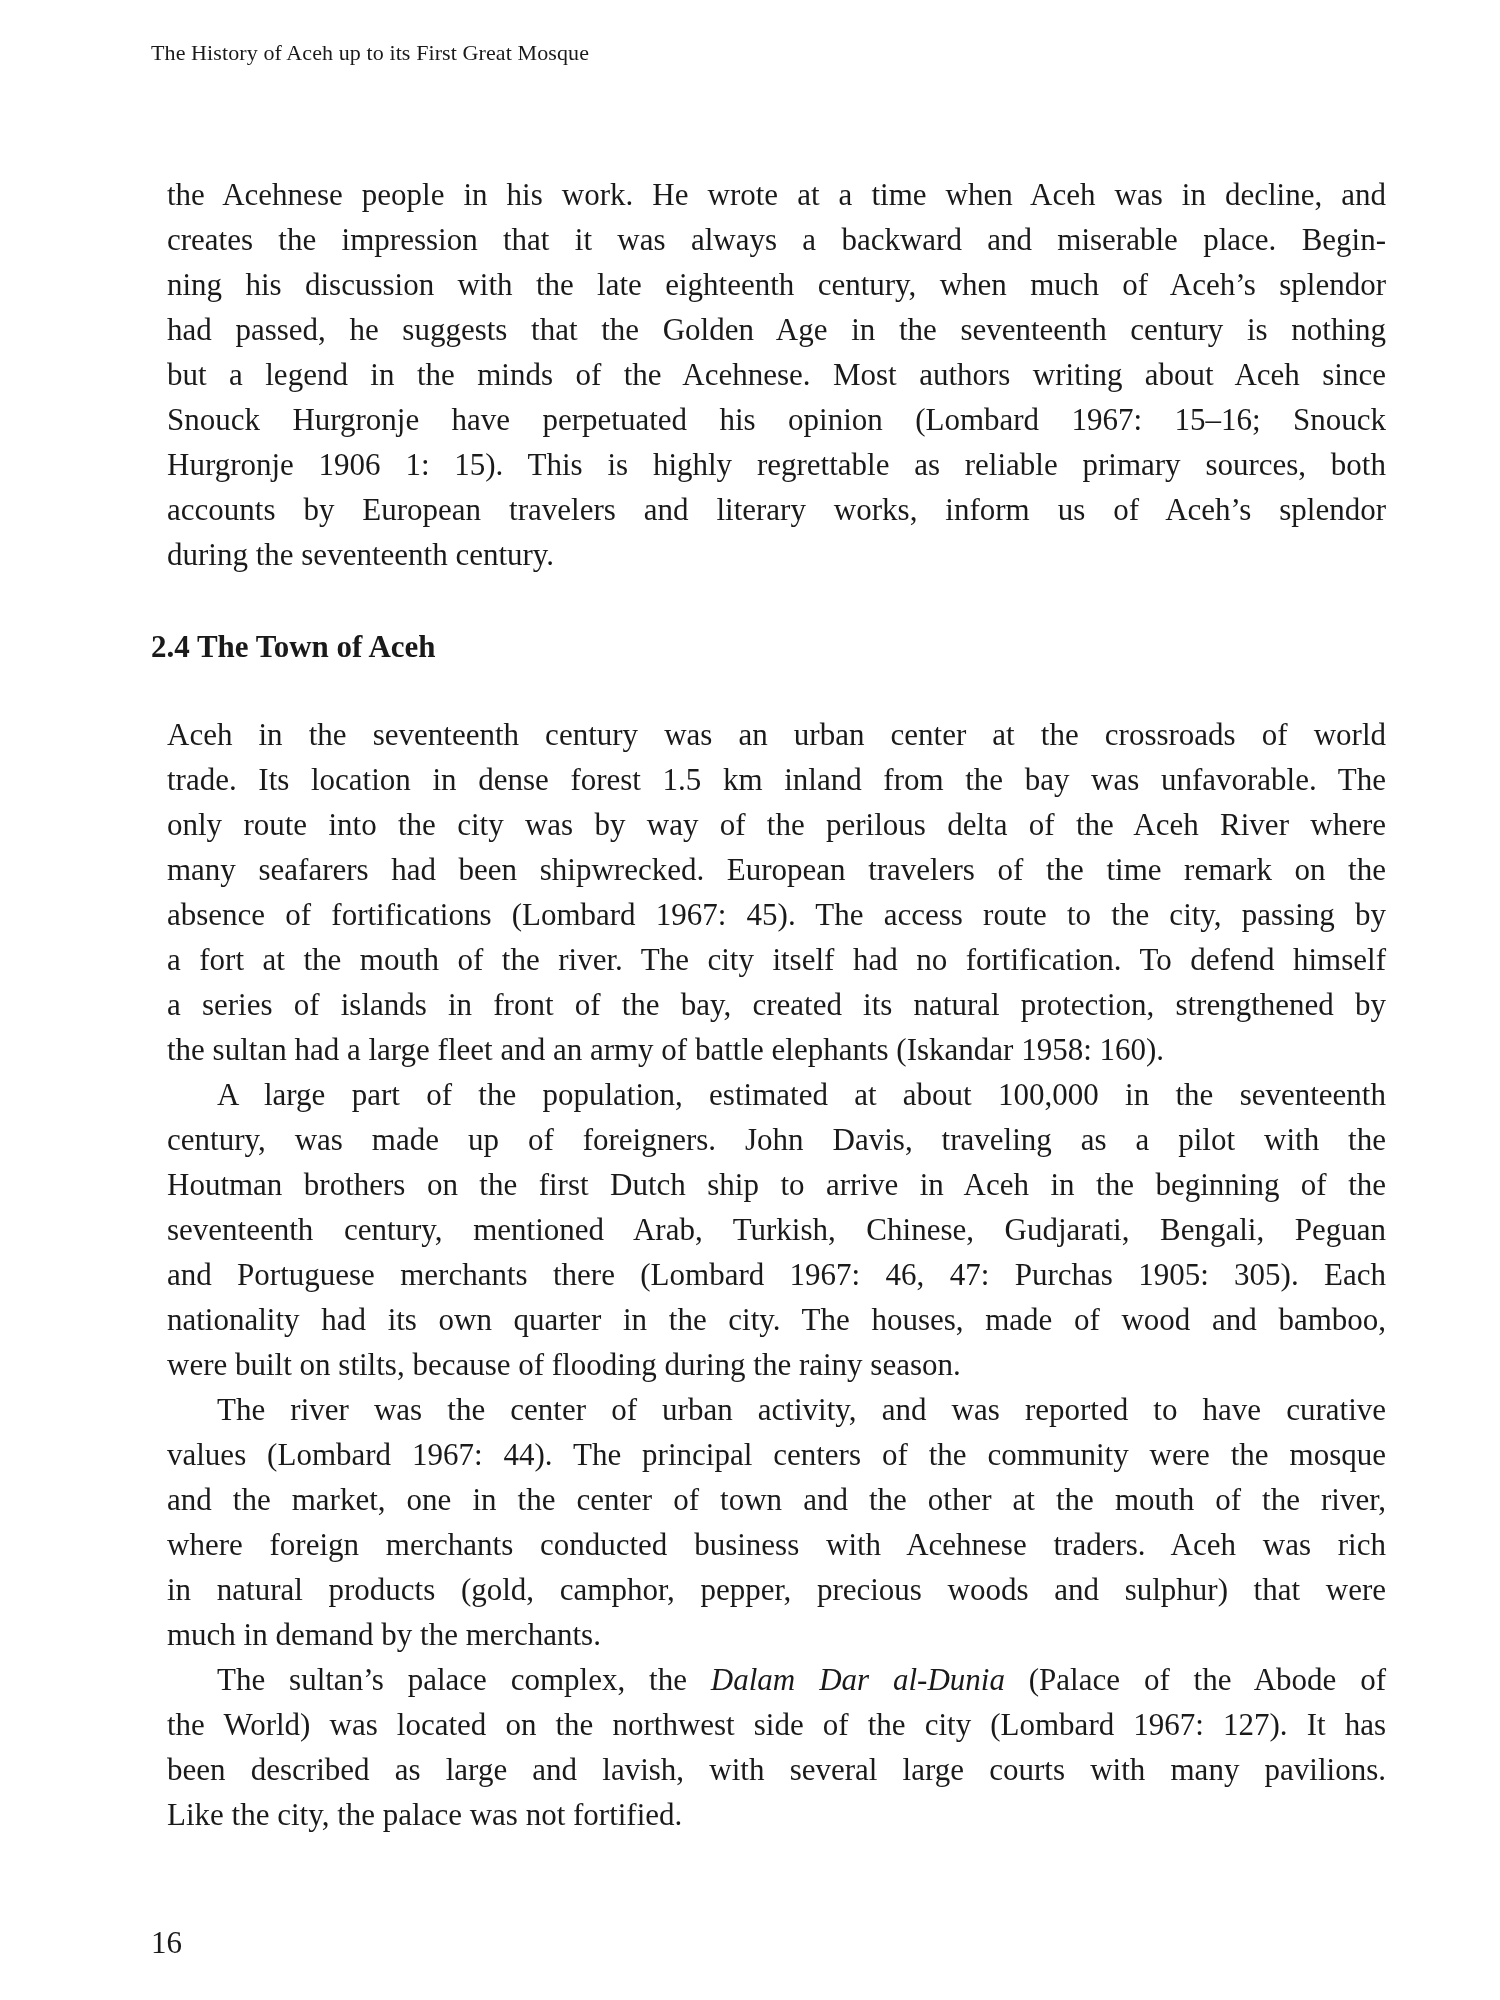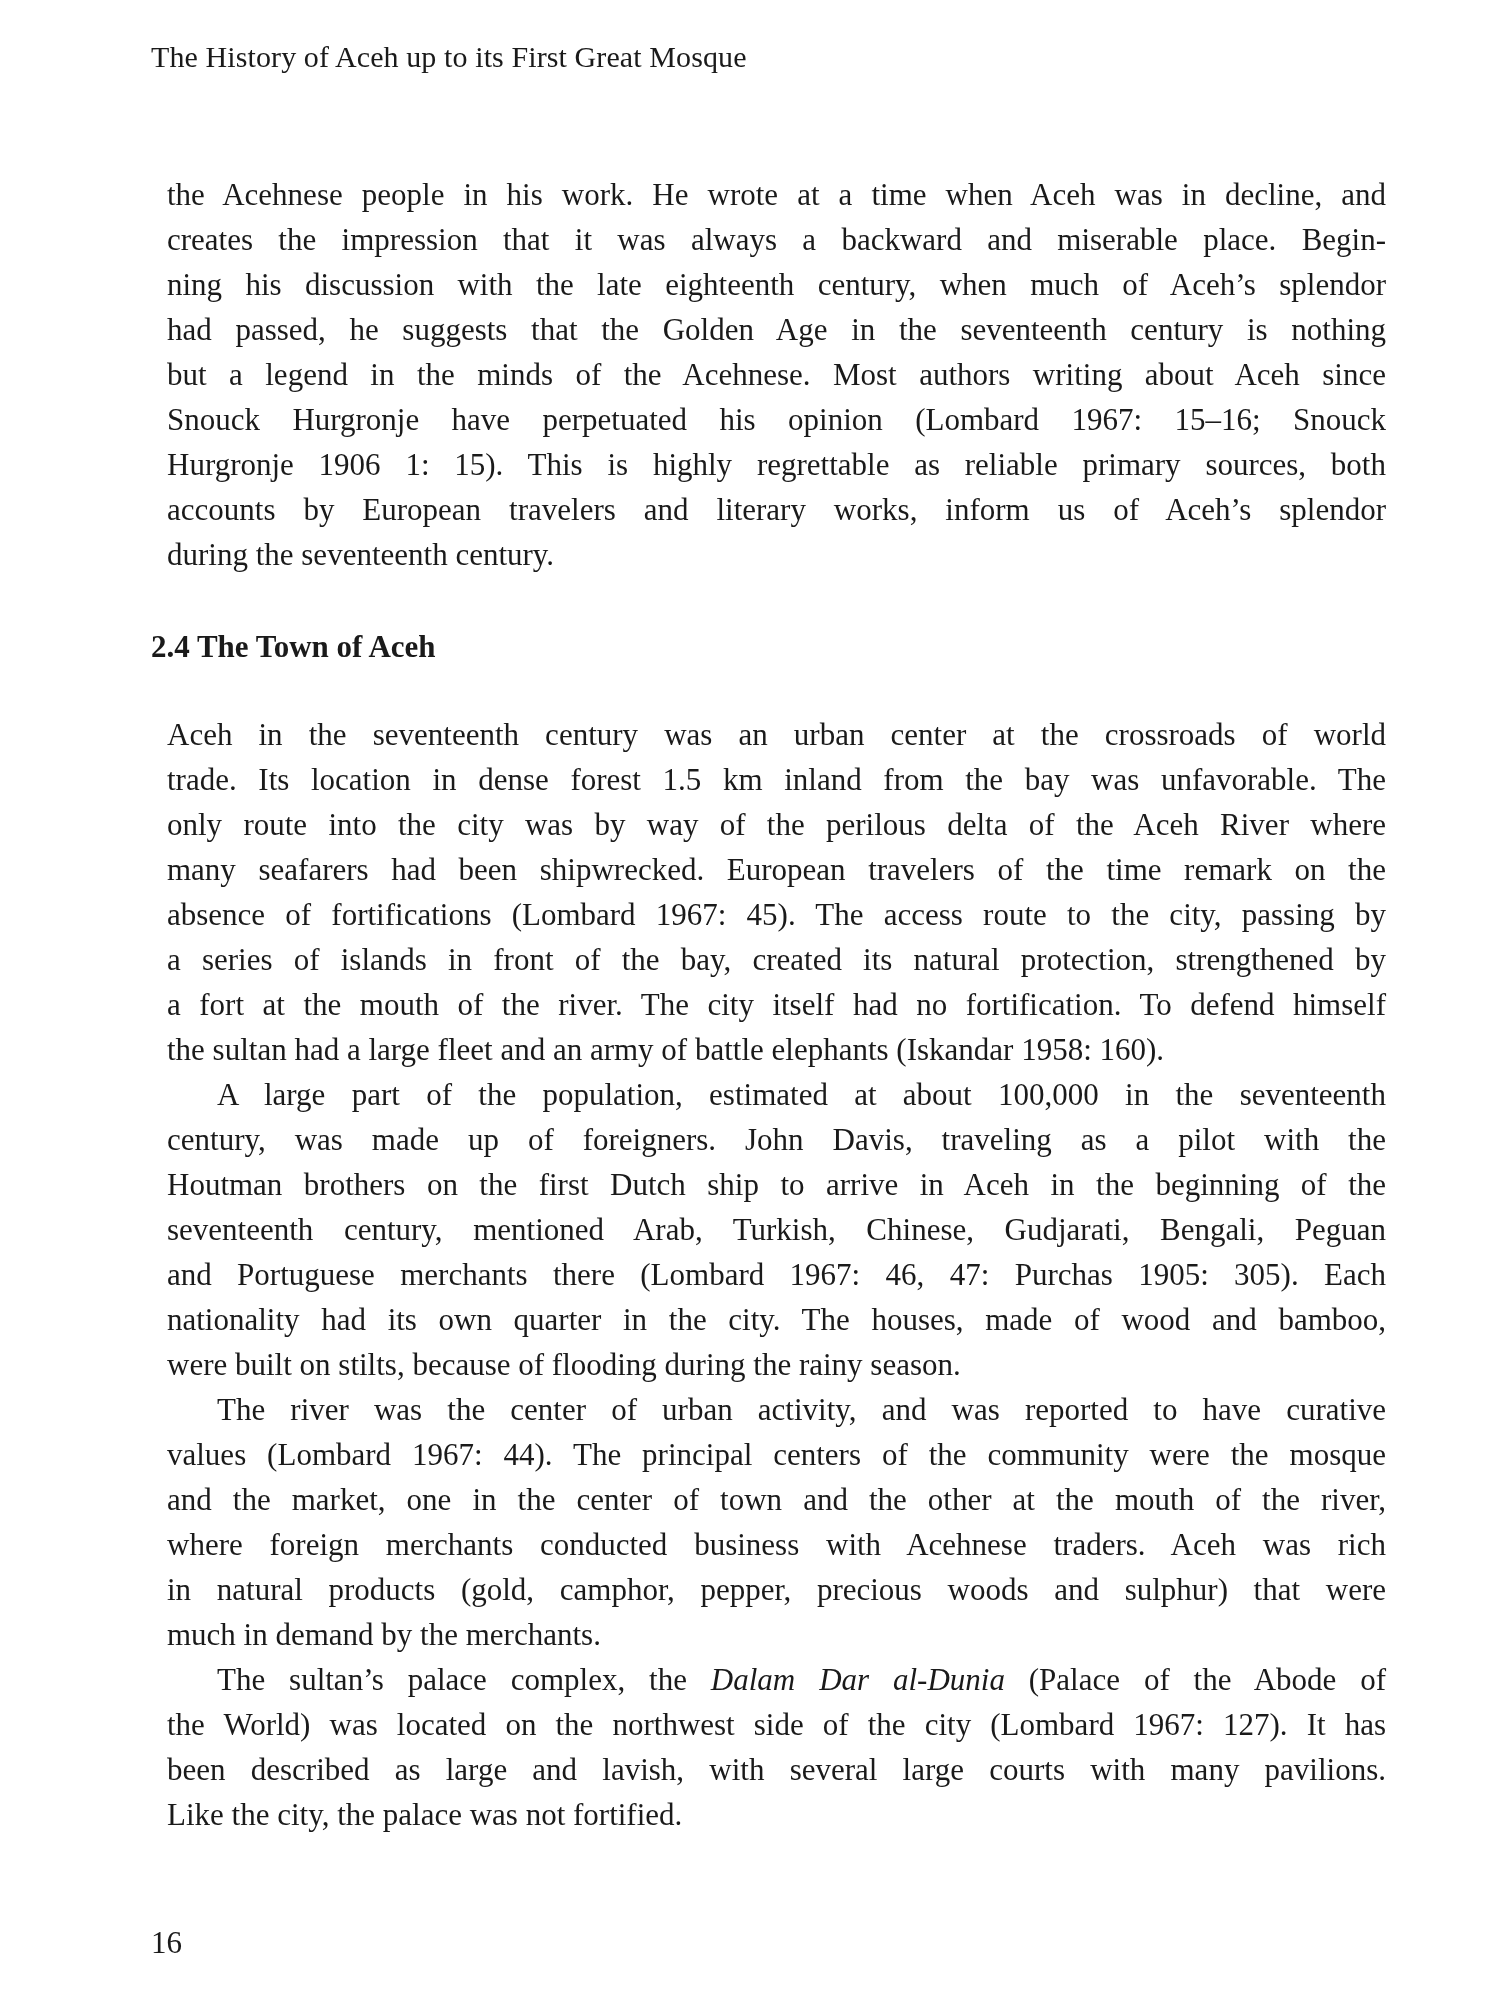--- a/index.html
+++ b/index.html
@@ -1,18 +1,18 @@
 <!DOCTYPE html>
 <html><head>
 <meta charset="utf-8">
 <style>
   html, body { margin:0; padding:0; background:#ffffff; }
   body { width:1500px; height:2000px; position:relative; overflow:hidden;
          font-family:"Liberation Serif","DejaVu Serif",serif; color:#1a1a1a; }
-  .running-head { position:absolute; left:151px; top:40px; font-size:30px; letter-spacing:0.1px;text-align:right; }
+  .running-head { position:absolute; left:151px; top:40px; font-size:22px; letter-spacing:0.1px;text-align:right; }
   .text-block { position:absolute; left:167px; width:1219px; }
   .line { display:block; height:45px; line-height:45px; font-size:31px; white-space:nowrap;
           text-align:justify; text-align-last:justify; }
   .line.last { text-align-last:left; }
   .line.indent { padding-left:50px; }
   .heading { position:absolute; left:151px; top:621px; font-size:31px; font-weight:bold;margin-top:8px; }
   .folio { position:absolute; left:151px; top:1925px; font-size:31px; }
   i { font-style:italic; }
 </style>
 </head>
@@ -34,22 +34,22 @@
 
 <div class="heading">2.4 The Town of Aceh</div>
 
 <div class="text-block" style="top:712px;">
   <div>
     <span class="line">Aceh in the seventeenth century was an urban center at the crossroads of world</span>
     <span class="line">trade. Its location in dense forest 1.5 km inland from the bay was unfavorable. The</span>
     <span class="line">only route into the city was by way of the perilous delta of the Aceh River where</span>
     <span class="line">many seafarers had been shipwrecked. European travelers of the time remark on the</span>
     <span class="line">absence of fortifications (Lombard 1967: 45). The access route to the city, passing by</span>
+    <span class="line">a fort at the mouth of the river. The city itself had no fortification. To defend himself</span>
     <span class="line">a series of islands in front of the bay, created its natural protection, strengthened by</span>
-    <span class="line">a fort at the mouth of the river. The city itself had no fortification. To defend himself</span>
     <span class="line last">the sultan had a large fleet and an army of battle elephants (Iskandar 1958: 160).</span>
   </div>
   <div>
     <span class="line indent">A large part of the population, estimated at about 100,000 in the seventeenth</span>
     <span class="line">century, was made up of foreigners. John Davis, traveling as a pilot with the</span>
     <span class="line">Houtman brothers on the first Dutch ship to arrive in Aceh in the beginning of the</span>
     <span class="line">seventeenth century, mentioned Arab, Turkish, Chinese, Gudjarati, Bengali, Peguan</span>
     <span class="line">and Portuguese merchants there (Lombard 1967: 46, 47: Purchas 1905: 305). Each</span>
     <span class="line">nationality had its own quarter in the city. The houses, made of wood and bamboo,</span>
     <span class="line last">were built on stilts, because of flooding during the rainy season.</span>

